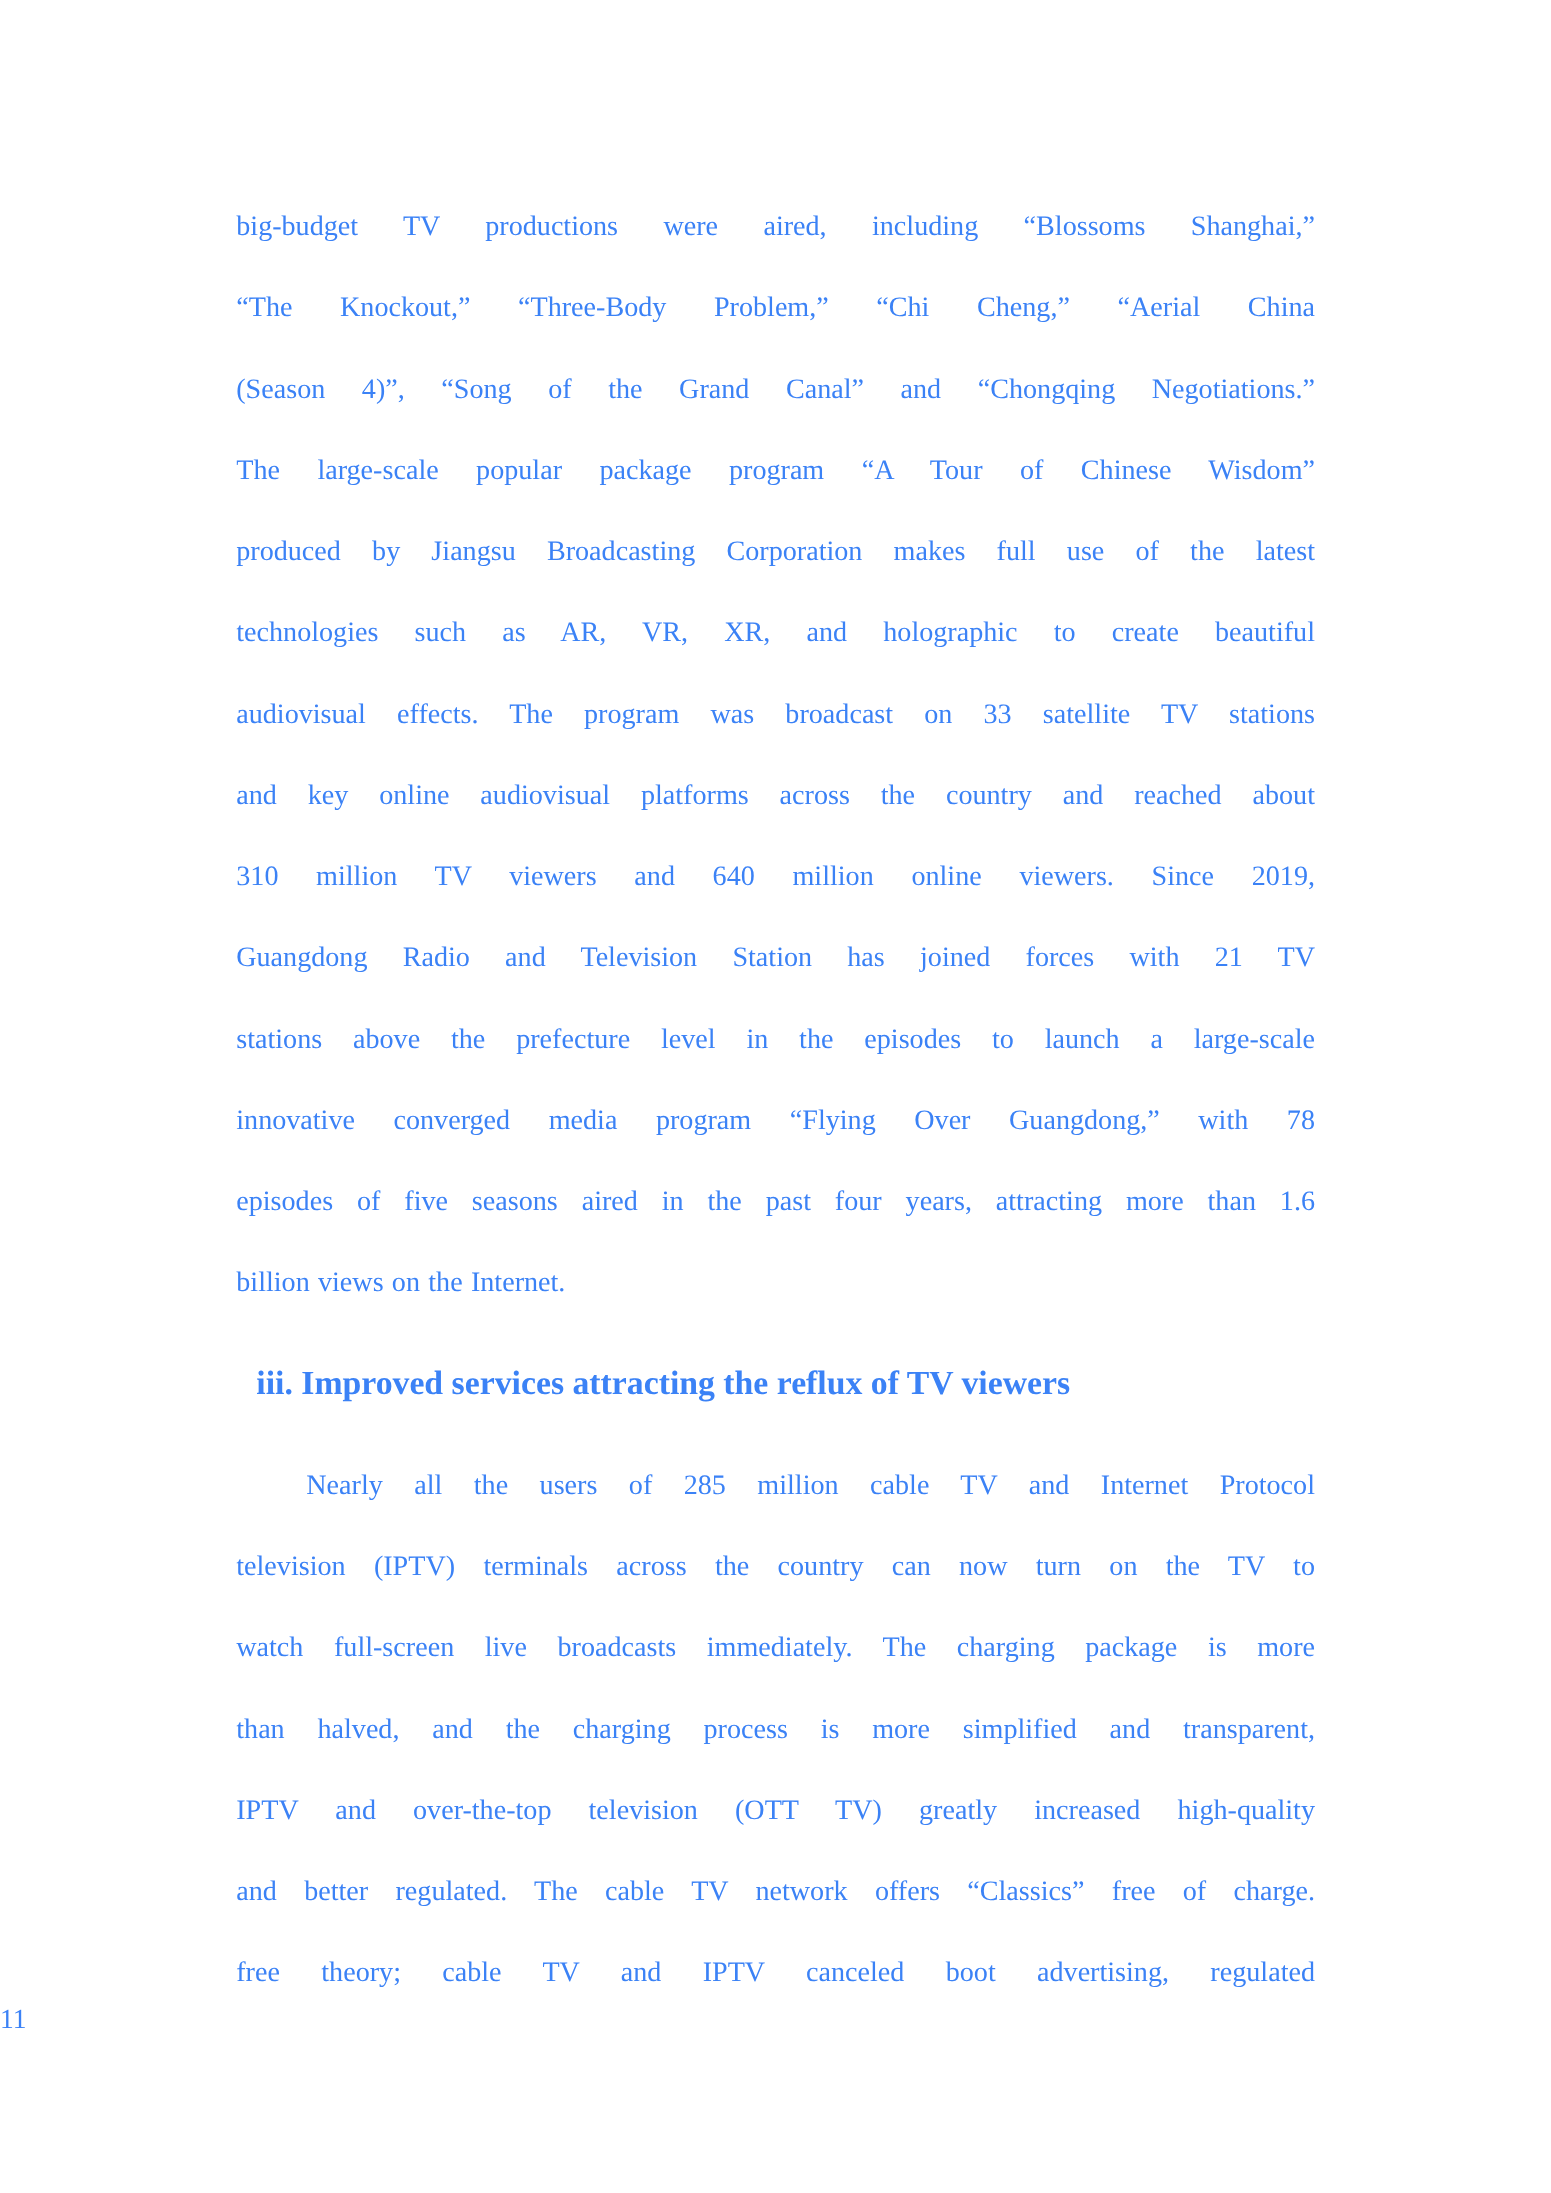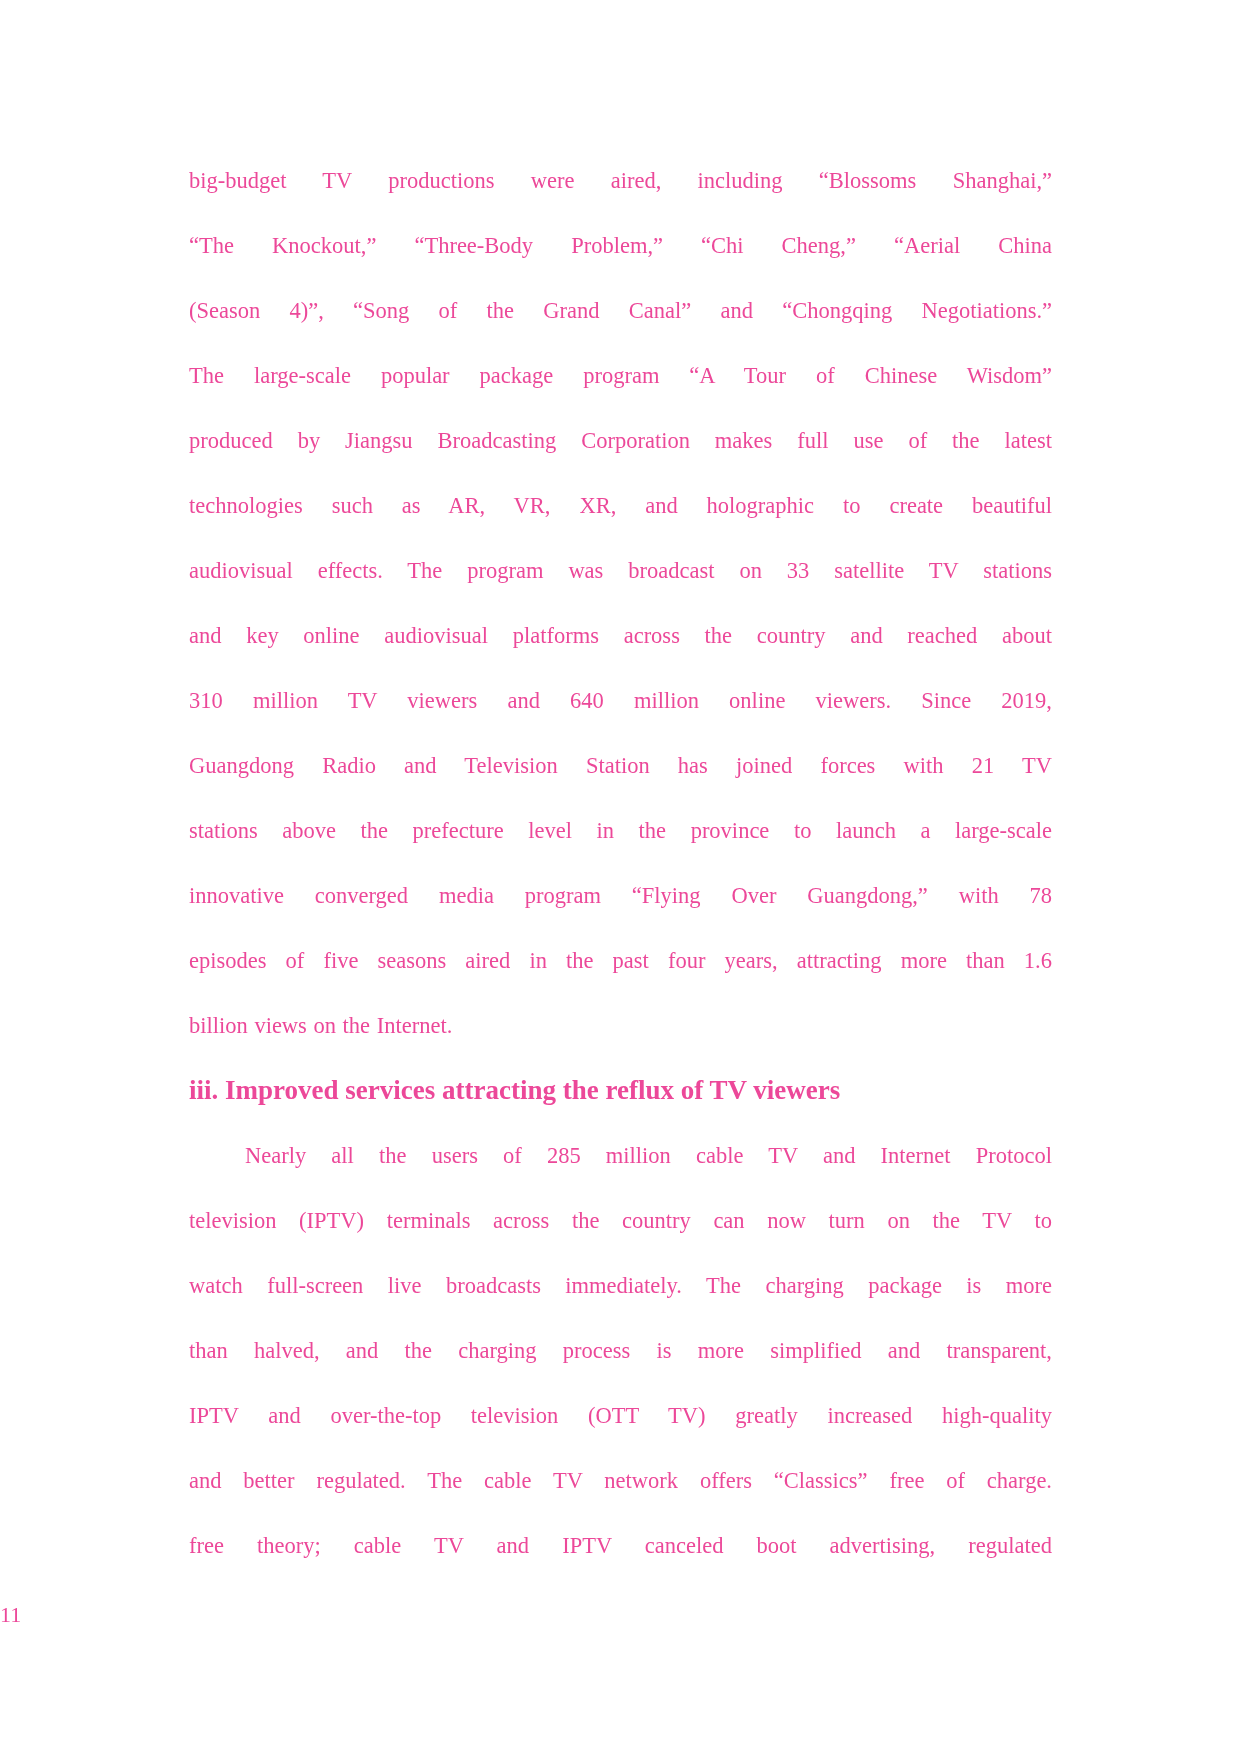--- a/index.html
+++ b/index.html
@@ -4,39 +4,39 @@
 <style>
   html, body { margin: 0; padding: 0; background: #ffffff; }
   .page {
     position: relative;
     width: 1241px;
     height: 1754px;
     background: #ffffff;
     box-sizing: border-box;
     padding: 148px 189px 0 189px;
     font-family: "Liberation Serif", serif;
-    color: #ec4899;
+    color: #3b82f6;
     overflow: hidden;
   }
   .line {
     font-size: 22.5px;
     line-height: 65px;
     height: 65px;
     overflow: hidden;
     word-spacing: 1px;
   }
   .j { text-align: justify; text-align-last: justify; }
   .last { text-align: left; }
   .indent { text-indent: 56px; }
   .heading {
     font-size: 27px;
     font-weight: bold;
     line-height: 65px;
     height: 65px;
-    margin: 0;
+    margin: 16px;
     text-align: left;
   }
   .page-number {
     position: absolute;
     bottom: 127px;
     left: 0;
     right: 0;
     text-align: left;
     font-size: 22px;
     line-height: 25px;
@@ -51,21 +51,21 @@
     <div class="line j">big-budget TV productions were aired, including “Blossoms Shanghai,”</div>
     <div class="line j">“The Knockout,” “Three-Body Problem,” “Chi Cheng,” “Aerial China</div>
     <div class="line j">(Season 4)”, “Song of the Grand Canal” and “Chongqing Negotiations.”</div>
     <div class="line j">The large-scale popular package program “A Tour of Chinese Wisdom”</div>
     <div class="line j">produced by Jiangsu Broadcasting Corporation makes full use of the latest</div>
     <div class="line j">technologies such as AR, VR, XR, and holographic to create beautiful</div>
     <div class="line j">audiovisual effects. The program was broadcast on 33 satellite TV stations</div>
     <div class="line j">and key online audiovisual platforms across the country and reached about</div>
     <div class="line j">310 million TV viewers and 640 million online viewers. Since 2019,</div>
     <div class="line j">Guangdong Radio and Television Station has joined forces with 21 TV</div>
-    <div class="line j">stations above the prefecture level in the province to launch a large-scale</div>
+    <div class="line j">stations above the prefecture level in the episodes to launch a large-scale</div>
     <div class="line j">innovative converged media program “Flying Over Guangdong,” with 78</div>
     <div class="line j">episodes of five seasons aired in the past four years, attracting more than 1.6</div>
     <div class="line last">billion views on the Internet.</div>
   </div>
 
   <h2 class="heading">iii. Improved services attracting the reflux of TV viewers</h2>
 
   <div class="text-block">
     <div class="line j indent">Nearly all the users of 285 million cable TV and Internet Protocol</div>
     <div class="line j">television (IPTV) terminals across the country can now turn on the TV to</div>

